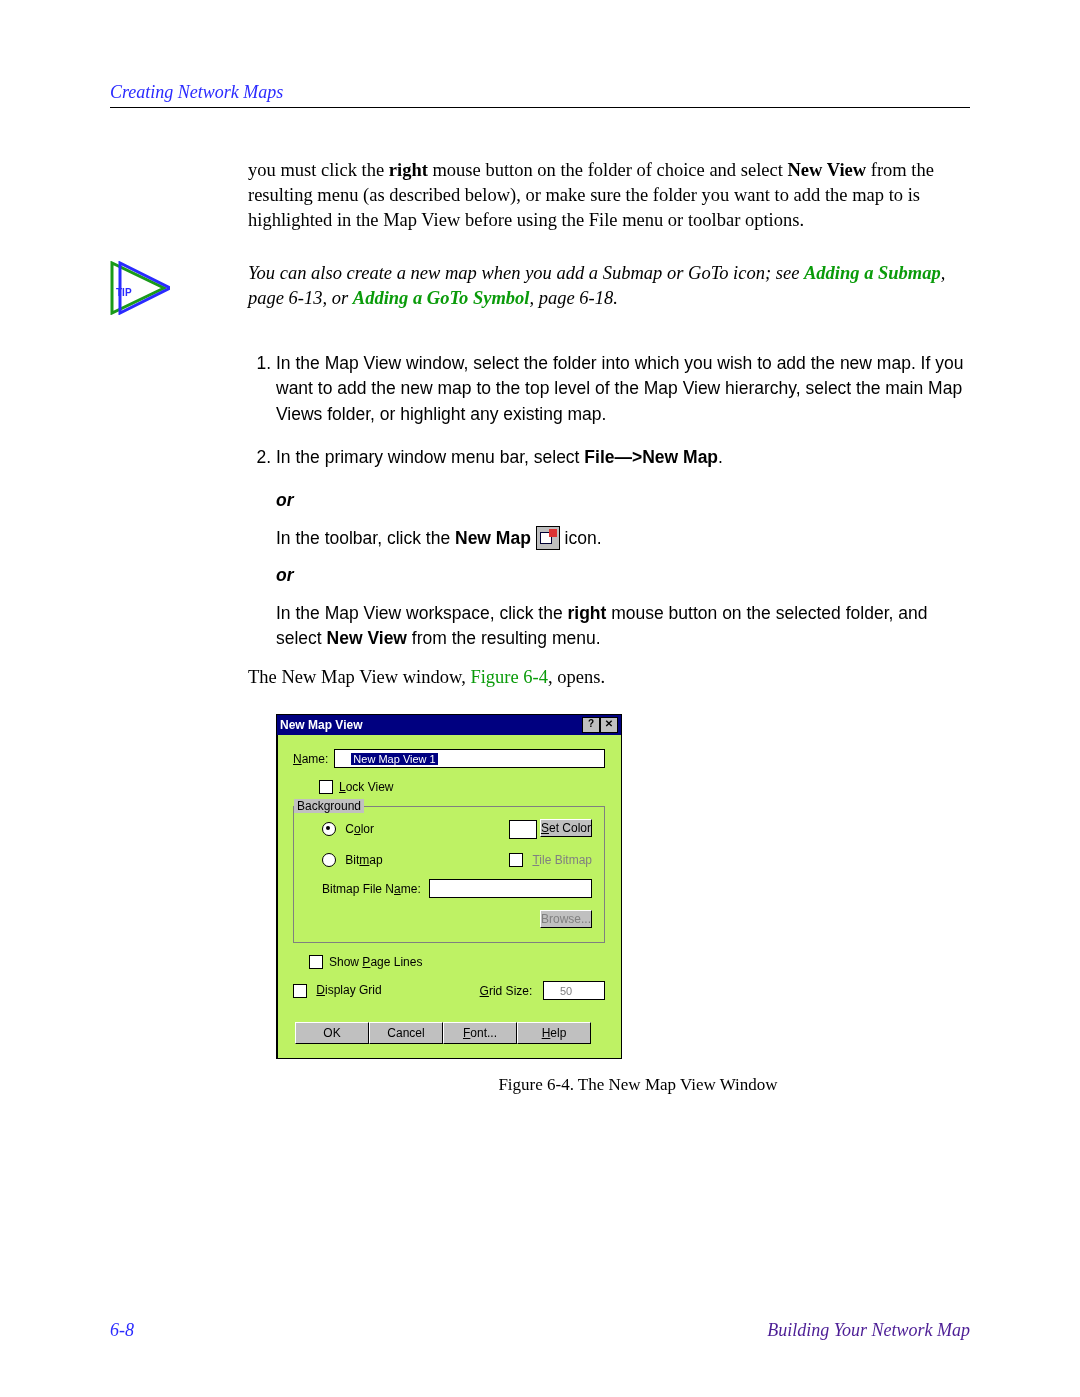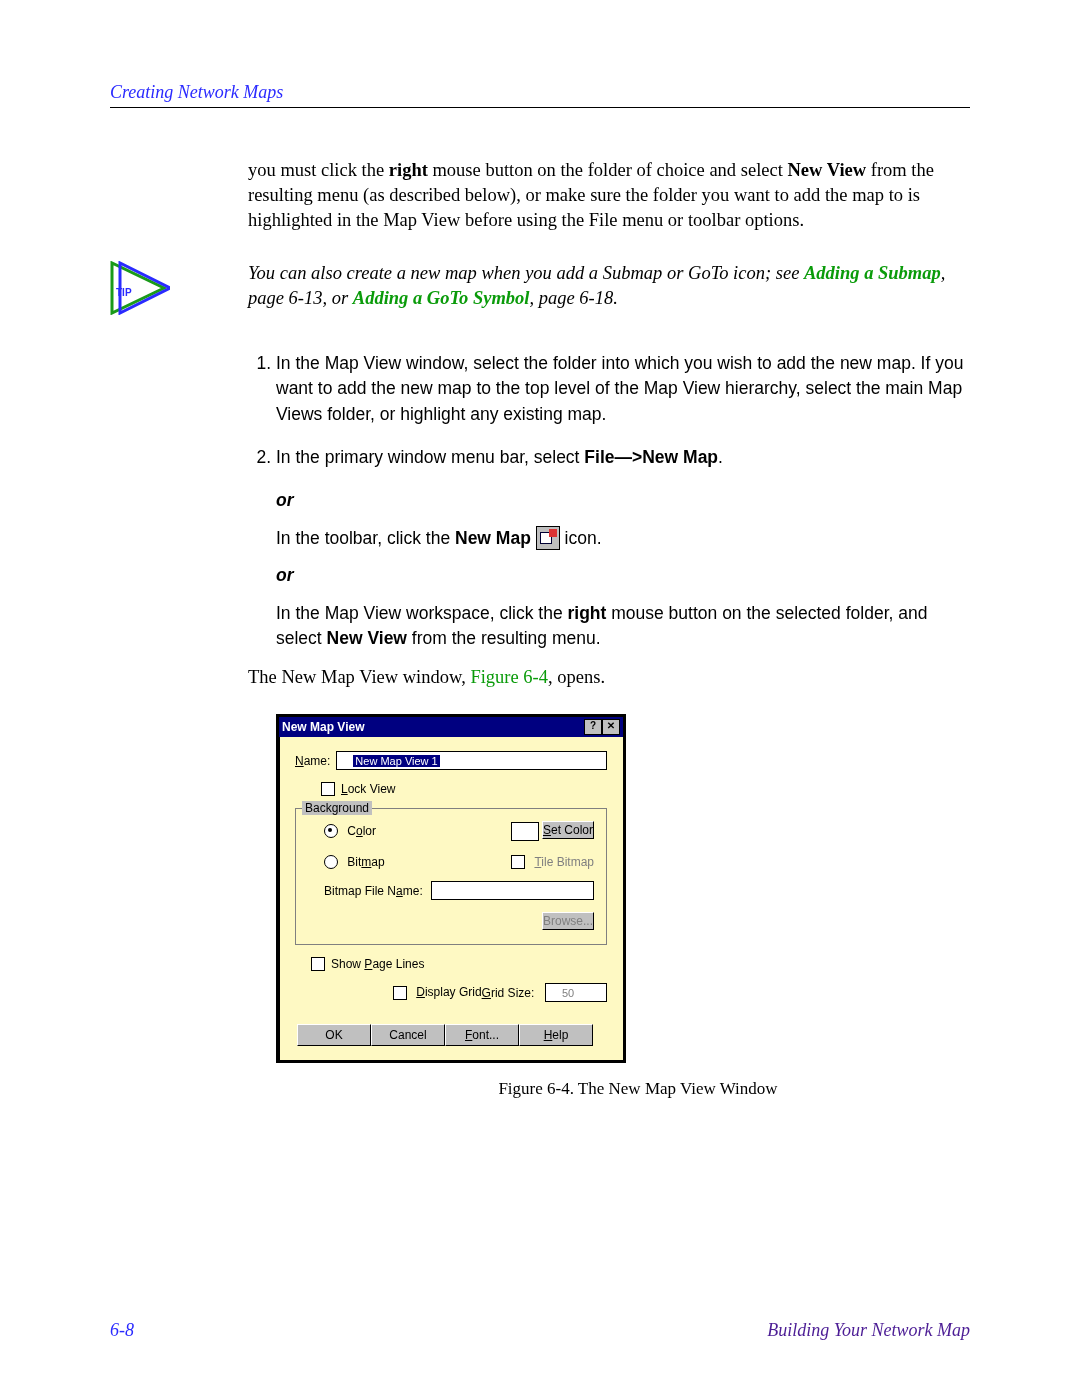--- a/index.html
+++ b/index.html
@@ -100,22 +100,22 @@
     right: 2px; top: 2px;
     width: 8px; height: 8px;
     background: #d33;
   }
   .ref-green { color: #0a9b0a; }
   .fig-wrap { margin: 24px 0 0 28px; }
 
   
   .dlg {
     width: 344px;
-    background: #fef9c3;
-    border: 3px solid #000000;
+    background: #bef264;
+    border: 1px solid #000000;
     font-family: "MS Sans Serif", Arial, sans-serif;
     font-size: 12px;
     color: #000;
     box-shadow: 1px 1px 0 #000 inset;
   }
   .dlg-title {
     background: #000080;
     color: #fff;
     font-weight: bold;
     padding: 2px 3px;
@@ -169,21 +169,21 @@
     border-radius: 50%;
   }
   .fieldset {
     border: 1px solid #808080;
     padding: 12px 12px 8px 12px;
     margin: 6px 0 12px 0;
     position: relative;
   }
   .legend {
     position: absolute;
-    top: -8px; left: 6px;
+    top: -8px; left: 0;
     background: #c0c0c0;
     padding: 0 3px;
     font-size: 12px;
   }
   .btn {
     background: #c0c0c0;
     border-top: 1px solid #fff;
     border-left: 1px solid #fff;
     border-right: 1px solid #000;
     border-bottom: 1px solid #000;
@@ -323,21 +323,21 @@
             </div>
             <div class="row" style="justify-content:flex-end; margin:4px 0 6px 0">
               <span class="btn disabled">Browse...</span>
             </div>
           </div>
 
           <div class="row" style="margin-left:16px">
             <span class="chk"></span>
             <span class="lbl"><span>Show </span><span class="u">P</span><span>age Lines</span></span>
           </div>
-          <div class="row" style="justify-content:flex-end">
+          <div class="row" style="justify-content:space-between">
             <span>
               <span class="chk"></span>
               <span class="lbl"><span class="u">D</span><span>isplay Grid</span></span>
             </span>
             <span>
               <span class="lbl"><span class="u">G</span><span>rid Size:</span></span>
               <span style="display:inline-block;width:4px"></span>
               <span class="txt gray-lbl" style="width:28px">50</span>
             </span>
           </div>

